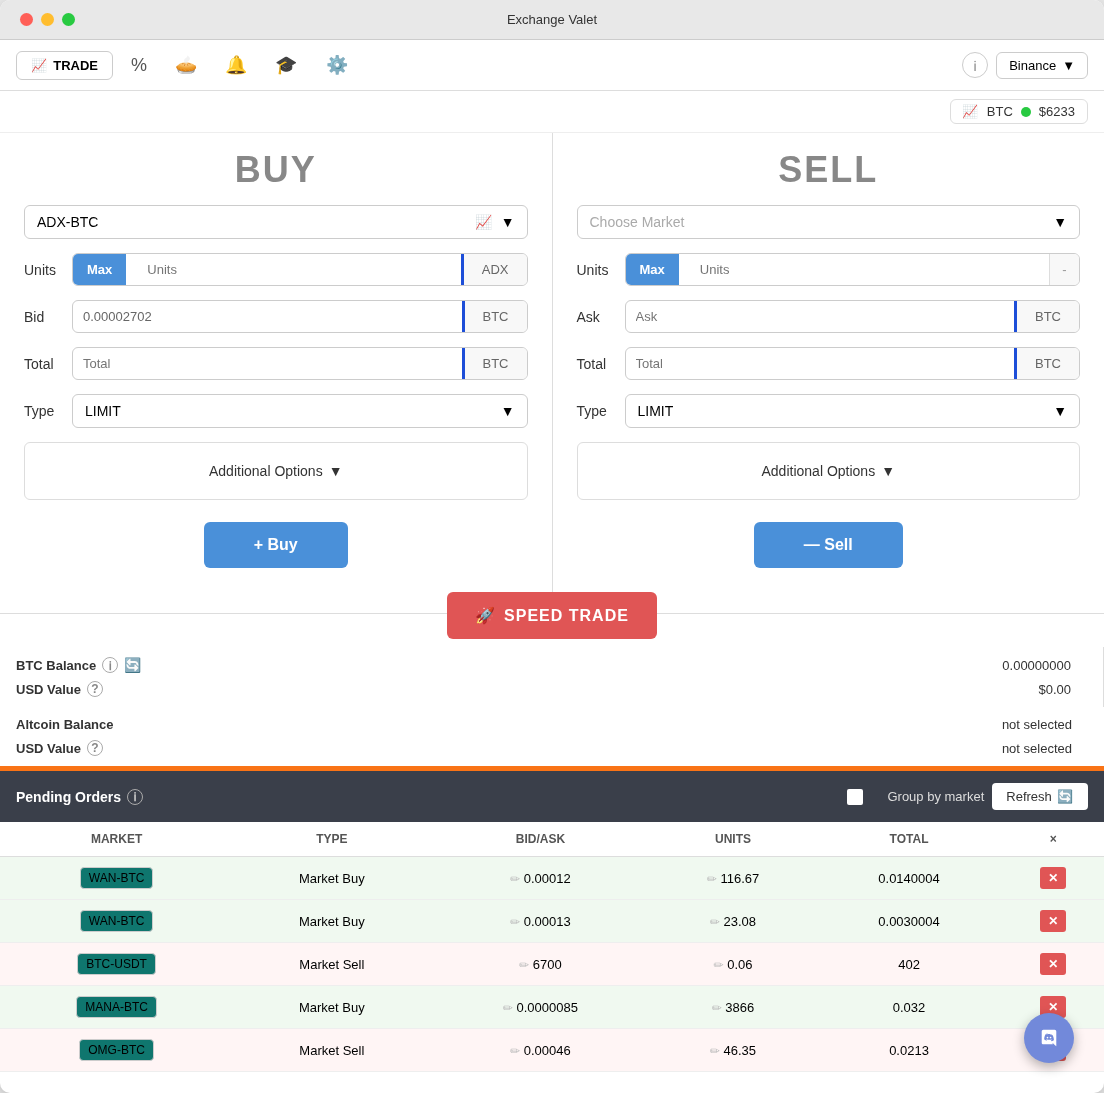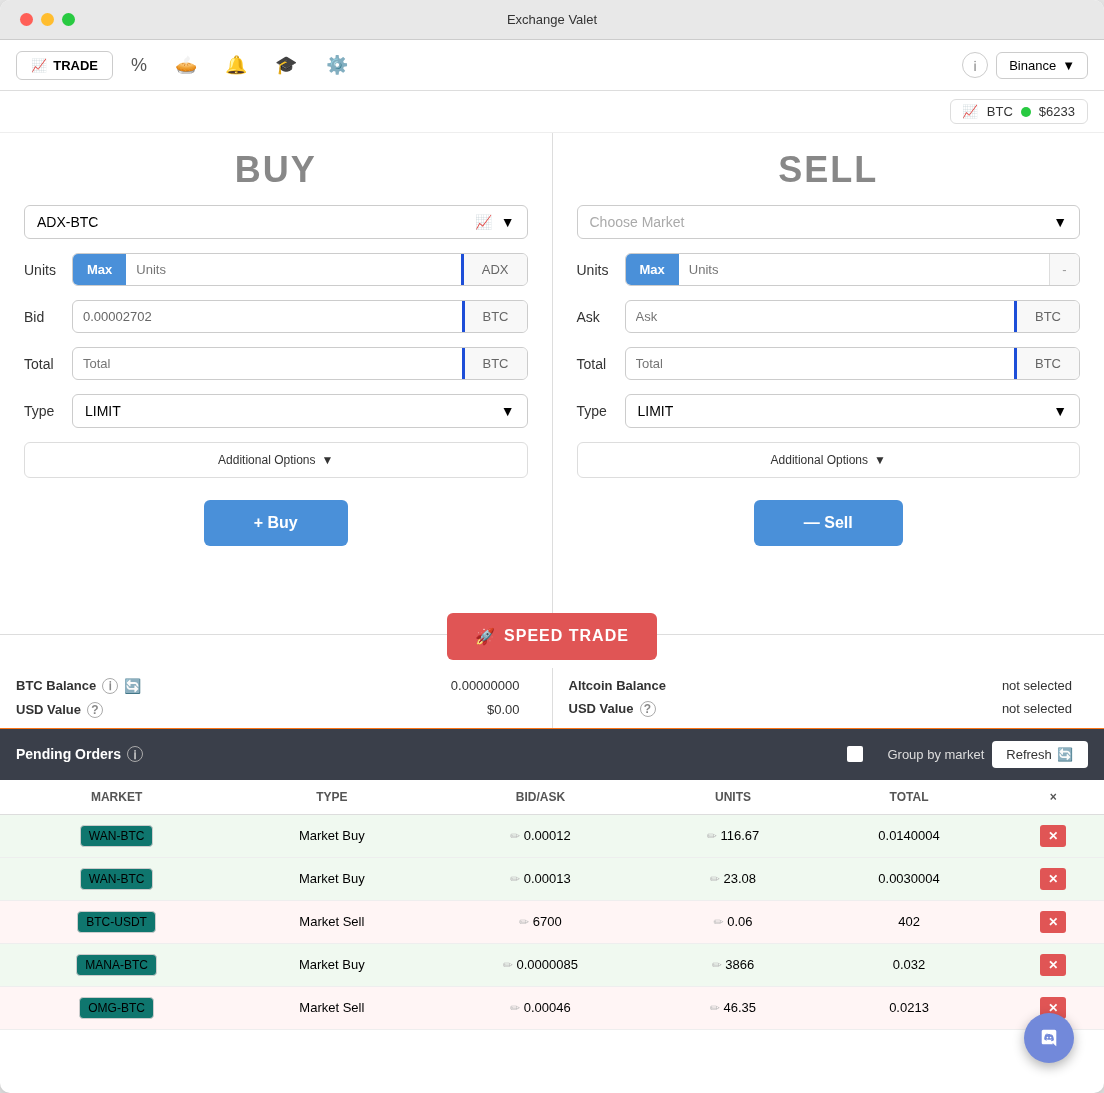--- a/index.html
+++ b/index.html
@@ -178,20 +178,21 @@
       font-weight: 500;
       min-width: 40px;
     }
     .input-group {
       flex: 1;
       display: flex;
       align-items: center;
       border: 1px solid #ccc;
       border-radius: 6px;
       overflow: hidden;
+      gap: 11px;
     }
     .max-btn {
       background: #4a90d9;
       color: #fff;
       border: none;
       padding: 8px 14px;
       font-size: 13px;
       font-weight: 600;
       cursor: pointer;
     }
@@ -233,25 +234,25 @@
       cursor: pointer;
       background: #fff;
       font-size: 14px;
     }
     .type-select-text { flex: 1; }
 
     .additional-options-btn {
       width: 100%;
       border: 1px solid #ddd;
       border-radius: 6px;
-      padding: 10px;
+      padding: 20px;
       text-align: center;
       cursor: pointer;
       background: #fff;
-      font-size: 12px;
+      font-size: 14px;
       color: #333;
       display: flex;
       align-items: center;
       justify-content: center;
       gap: 6px;
     }
 
     .action-area {
       display: flex;
       align-items: center;
@@ -299,21 +300,22 @@
       cursor: pointer;
       display: flex;
       align-items: center;
       gap: 8px;
       letter-spacing: 1px;
     }
 
     
     .balance-area {
       display: flex;
-      border-bottom: 1px solid #f97316;
+      border-bottom: 5px solid #f97316;
+      flex-direction: column;
     }
     .balance-col {
       flex: 1;
       display: flex;
       flex-direction: column;
       padding: 10px 16px;
       gap: 8px;
     }
     .balance-col:first-child {
       border-right: 1px solid #ddd;

